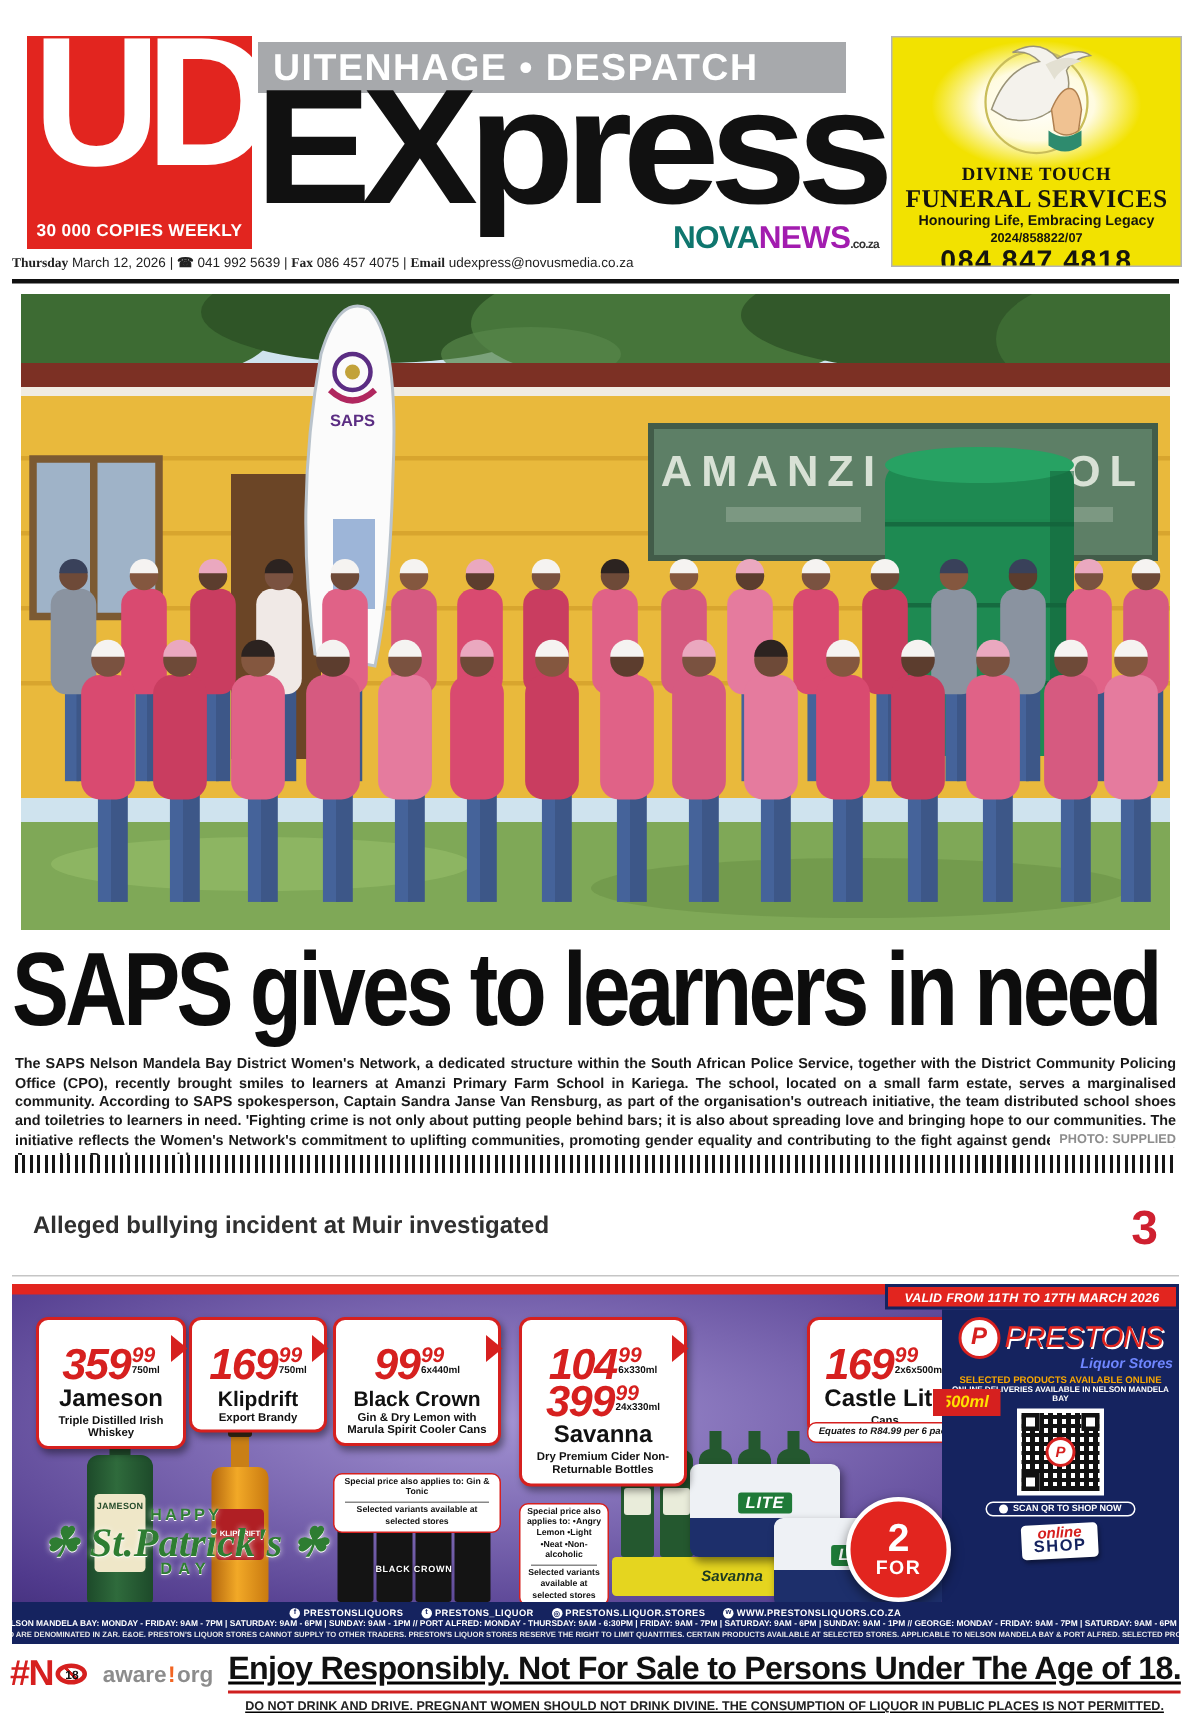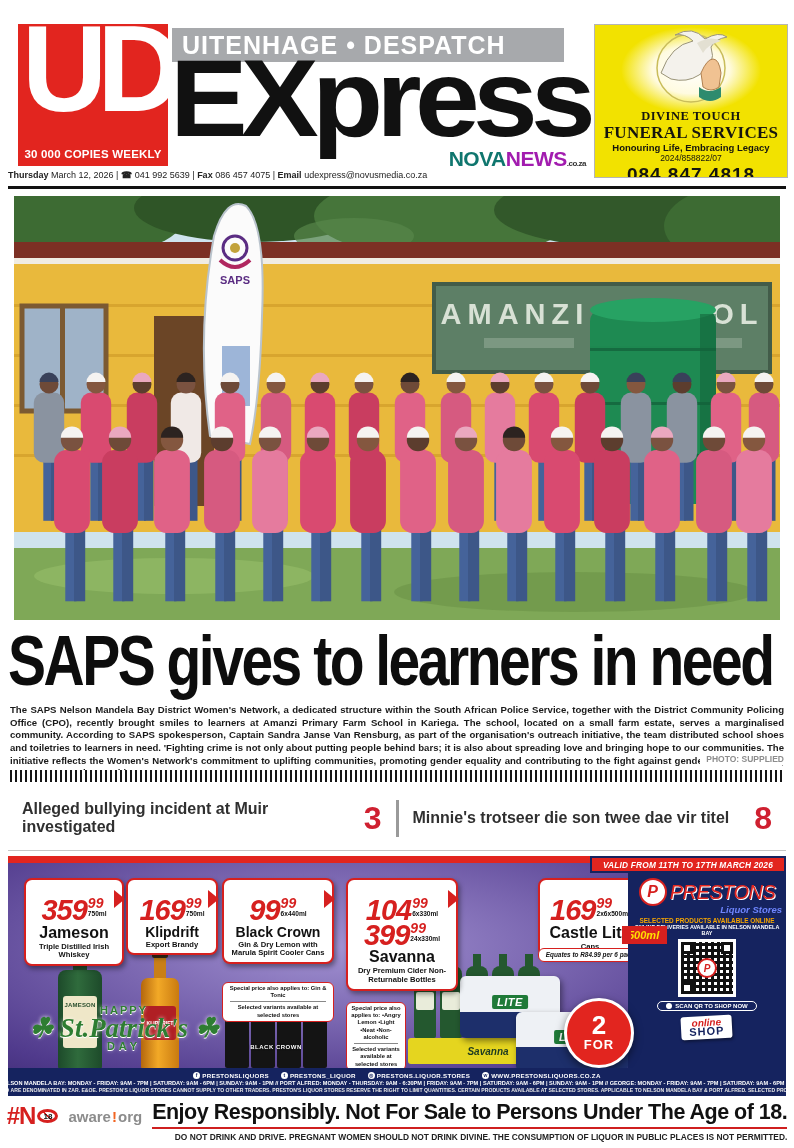--- a/index.html
+++ b/index.html
@@ -15,34 +15,34 @@
     font-size:11.5px;font-weight:900;letter-spacing:.2px;}
   .region-bar{left:172px;top:28px;width:392px;height:34px;background:#a7a9ac;color:#fff;
     font-size:25px;font-weight:900;letter-spacing:1px;line-height:34px;padding-left:10px;box-sizing:border-box;}
   .express{left:170px;top:44px;width:420px;height:120px;color:#111;font-size:104px;font-weight:900;
     letter-spacing:-6px;line-height:1;transform:scale(1.12,1.05);transform-origin:top left;white-space:nowrap;}
   .novanews{left:420px;top:147px;width:166px;text-align:right;font-size:21px;font-weight:900;letter-spacing:-.5px;}
   .novanews .nova{color:#0f766e;}
   .novanews .news{color:#a21caf;}
   .novanews .tld{color:#333;font-size:8px;font-weight:700;}
   .dateline{left:8px;top:170px;width:778px;font-size:9px;color:#222;}
-  .dateline b{font-weight:900;}
+  .dateline b{font-weight:900;font-family:Liberation Serif, serif;}
   .mast-rule{left:8px;top:186px;width:778px;height:2.5px;background:#111;}
 
   
   .funeral{left:594px;top:24px;width:192px;height:152px;background:#f2e200;border:1px solid #b5b5b5;
     text-align:center;overflow:hidden;}
   .funeral .glow{position:absolute;left:26px;top:2px;width:140px;height:86px;border-radius:50%;
     background:radial-gradient(closest-side,#ffffff 0%,#fffbe0 55%,rgba(255,255,255,0) 100%);}
   .funeral .art{position:absolute;left:46px;top:0px;}
   .funeral .ftxt{position:absolute;left:0;right:0;top:84px;color:#15150e;}
   .f-t1{font-family:"Liberation Serif",serif;font-weight:700;font-size:12.5px;letter-spacing:.5px;}
   .f-t2{font-family:"Liberation Serif",serif;font-weight:700;font-size:17px;letter-spacing:.3px;line-height:1;}
   .f-t3{font-size:9.5px;font-weight:700;margin-top:1px;}
-  .f-t4{font-size:8.5px;font-weight:400;}
+  .f-t4{font-size:8.5px;font-weight:700;}
   .f-t5{font-size:19px;font-weight:900;letter-spacing:1px;margin-top:1px;}
 
   
   .photo{left:14px;top:196px;width:766px;height:424px;background:#cfe3ee;}
 
   
   .headline{left:8px;top:626px;width:778px;height:76px;color:#0d0d0d;font-size:57px;font-weight:900;
     letter-spacing:-2.5px;white-space:nowrap;transform:scale(1.0,1.22);transform-origin:top left;line-height:1;}
   .body-copy{left:10px;top:704px;width:774px;height:62px;font-size:9.6px;font-weight:700;color:#1a1a1a;
     text-align:justify;line-height:1.32;}
@@ -173,21 +173,21 @@
 
   
   .footer{left:0;top:1100px;width:794px;display:flex;align-items:flex-start;justify-content:center;gap:10px;}
   .no18{display:flex;align-items:center;gap:2px;margin-top:2px;}
   .no18 .hash{color:#d6201f;font-size:24px;font-weight:900;letter-spacing:-1px;}
   .roundel{width:21px;height:14px;border-radius:50%;border:3px solid #d6201f;box-sizing:border-box;
     display:flex;align-items:center;justify-content:center;font-size:8px;font-weight:900;color:#111;
     background:linear-gradient(45deg,transparent 44%,#d6201f 44% 56%,transparent 56%),#fff;}
   .aware{margin-top:8px;font-size:15px;font-weight:900;color:#8c8c8c;display:flex;align-items:baseline;}
   .aware .bang{color:#f26522;margin:0 1px;}
-  .resp-block{text-align:right;}
+  .resp-block{text-align:center;text-decoration:underline;}
   .resp-main{font-size:21.5px;font-weight:900;color:#111;letter-spacing:-.5px;white-space:nowrap;}
   .resp-rule{height:2px;background:#cf1f1f;margin:2px 0 3px;}
   .resp-small{font-size:8.4px;font-weight:900;color:#222;white-space:nowrap;}
 </style>
 </head>
 <body>
 
 <div class="page">
 
   <div class="abs ud-box">
@@ -452,24 +452,20 @@
     <span>The SAPS Nelson Mandela Bay District Women's Network, a dedicated structure within the South African Police Service, together with the District Community Policing Office (CPO), recently brought smiles to learners at Amanzi Primary Farm School in Kariega. The school, located on a small farm estate, serves a marginalised community. According to SAPS spokesperson, Captain Sandra Janse Van Rensburg, as part of the organisation's outreach initiative, the team distributed school shoes and toiletries to learners in need. 'Fighting crime is not only about putting people behind bars; it is also about spreading love and bringing hope to our communities. The initiative reflects the Women's Network's commitment to uplifting communities, promoting gender equality and contributing to the fight against gender-based violence', Janse Van Rensburg said.</span>
     <span class="photo-credit">PHOTO: SUPPLIED</span>
   </div>
   <div class="abs barcode"></div>
 
   <div class="abs teasers">
     <div class="teaser">
       <div class="teaser-title">Alleged bullying incident at Muir investigated</div>
       <div class="teaser-page">3</div>
     </div>
-    <div class="teaser">
-      <div class="teaser-title">Minnie's trotseer die son twee dae vir titel</div>
-      <div class="teaser-page">8</div>
-    </div>
   </div>
   <div class="abs teaser-rule"></div>
 
   <div class="abs ad">
     <div class="abs ad-redstrip"></div>
     <div class="abs valid-bar">
       <div class="valid-inner">VALID FROM 11TH TO 17TH MARCH 2026</div>
     </div>
 
     <div class="abs jameson-bottle">

